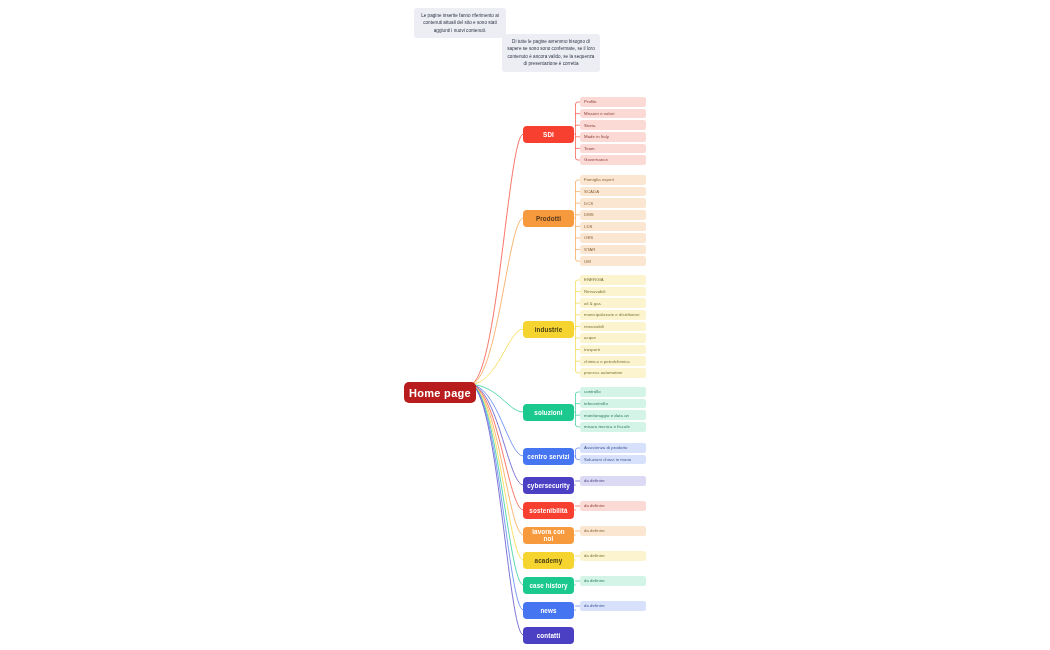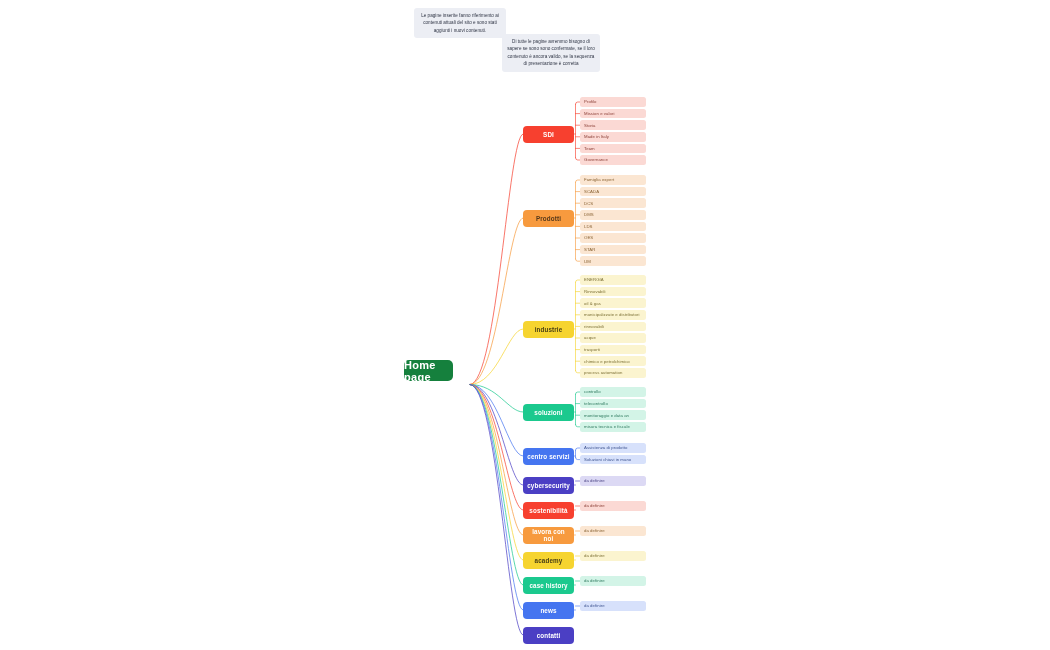--- a/index.html
+++ b/index.html
@@ -159,21 +159,21 @@
       <path d="M 574 610 L 575.5 610" stroke="#4575f0" stroke-width="0.7" fill="none" stroke-linecap="round" opacity="0.9"></path>
       <path d="M 575.5 606 L 580 606" stroke="#4575f0" stroke-width="0.7" fill="none" stroke-linecap="round" opacity="0.9"></path>
       <path d="M 470 384.5 C 497.56 384.5, 508.15999999999997 635, 523 635" stroke="#4b3fc4" stroke-width="0.85" fill="none" stroke-linecap="round" opacity="0.85"></path>
     </svg>
 
   <div id="notes-layer">
       <div class="note" style="left: 414px; top: 8px; width: 92px; min-height: 26px; background: rgb(236, 238, 244); color: rgb(47, 53, 69);">Le pagine inserite fanno riferimento ai contenuti attuali del sito e sono stati aggiunti i nuovi contenuti.</div>
       <div class="note" style="left: 502px; top: 34px; width: 98px; min-height: 30px; background: rgb(236, 238, 244); color: rgb(47, 53, 69);">Di tutte le pagine avremmo bisogno di sapere se sono sono confermate, se il loro contenuto è ancora valido, se la sequenza di presentazione è corretta</div>
     </div>
 
-  <div class="root-node" style="left: 404px; top: 360px; width: 49px; height: 21px; background: #15803d; color: rgb(255, 255, 255);">Home page</div>
+  <div class="root-node" style="left: 404px; top: 382px; width: 72px; height: 21px; background: #b91c1c; color: rgb(255, 255, 255);">Home page</div>
 
   <div id="nodes-layer">
       <div class="branch-node" style="left: 523px; top: 125.5px; width: 51px; height: 17px; background: rgb(247, 64, 47); color: rgb(255, 255, 255);">SDI</div>
       <div class="leaf-node" style="left: 580px; top: 97.2px; width: 66px; height: 9.6px; background: rgb(251, 217, 212); color: rgb(140, 64, 56);">Profilo</div>
       <div class="leaf-node" style="left: 580px; top: 108.8px; width: 66px; height: 9.6px; background: rgb(251, 217, 212); color: rgb(140, 64, 56);">Mission e valori</div>
       <div class="leaf-node" style="left: 580px; top: 120.4px; width: 66px; height: 9.6px; background: rgb(251, 217, 212); color: rgb(140, 64, 56);">Storia</div>
       <div class="leaf-node" style="left: 580px; top: 132px; width: 66px; height: 9.6px; background: rgb(251, 217, 212); color: rgb(140, 64, 56);">Made in Italy</div>
       <div class="leaf-node" style="left: 580px; top: 143.6px; width: 66px; height: 9.6px; background: rgb(251, 217, 212); color: rgb(140, 64, 56);">Team</div>
       <div class="leaf-node" style="left: 580px; top: 155.2px; width: 66px; height: 9.6px; background: rgb(251, 217, 212); color: rgb(140, 64, 56);">Governance</div>
       <div class="branch-node dark-text" style="left: 523px; top: 209.5px; width: 51px; height: 17px; background: rgb(247, 154, 62); color: rgb(85, 56, 26);">Prodotti</div>

